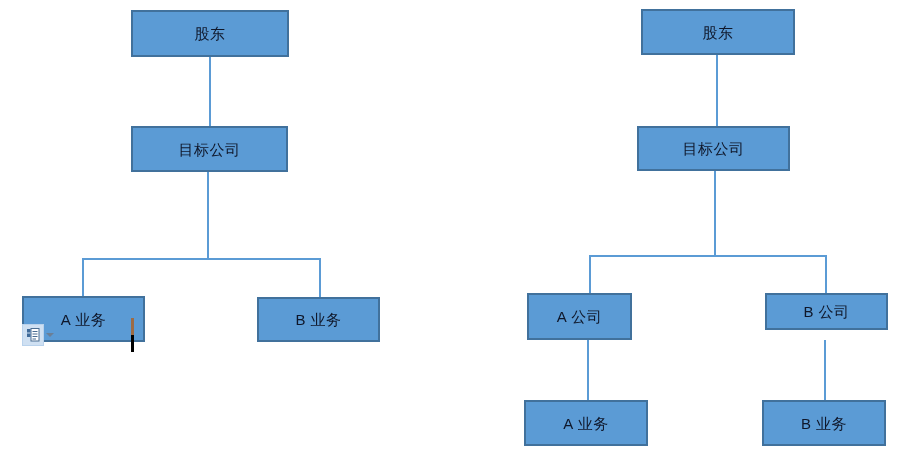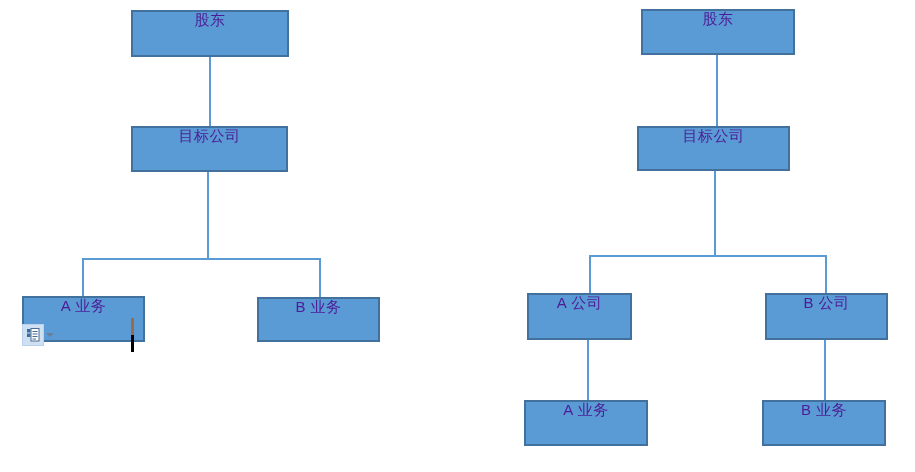--- a/index.html
+++ b/index.html
@@ -22,23 +22,23 @@
     top: 0;
     left: 0;
     width: 915px;
     height: 472px;
   }
   .node {
     position: absolute;
     box-sizing: border-box;
     background: #5b9bd5;
     border: 2px solid #41719c;
-    color: #4c1d95;
+    color: #0f172a;
     display: flex;
-    align-items: flex-start;
+    align-items: center;
     justify-content: center;
     font-size: 15px;
     letter-spacing: 0.5px;
     line-height: 1;
     white-space: nowrap;
     font-family: "Liberation Sans", "DejaVu Sans", sans-serif;
   }
   .node-label {
     display: block;
     text-align: center;
@@ -139,21 +139,21 @@
     </div>
 
     <div class="node" style="left:637px; top:126px; width:153px; height:45px;">
       <span class="node-label">目标公司</span>
     </div>
 
     <div class="node" style="left:527px; top:293px; width:105px; height:47px;">
       <span class="node-label">A 公司</span>
     </div>
 
-    <div class="node" style="left:765px; top:293px; width:123px; height:47px;">
+    <div class="node" style="left:765px; top:293px; width:123px; height:37px;">
       <span class="node-label">B 公司</span>
     </div>
 
     <div class="node" style="left:524px; top:400px; width:124px; height:46px;">
       <span class="node-label">A 业务</span>
     </div>
 
     <div class="node" style="left:762px; top:400px; width:124px; height:46px;">
       <span class="node-label">B 业务</span>
     </div>

